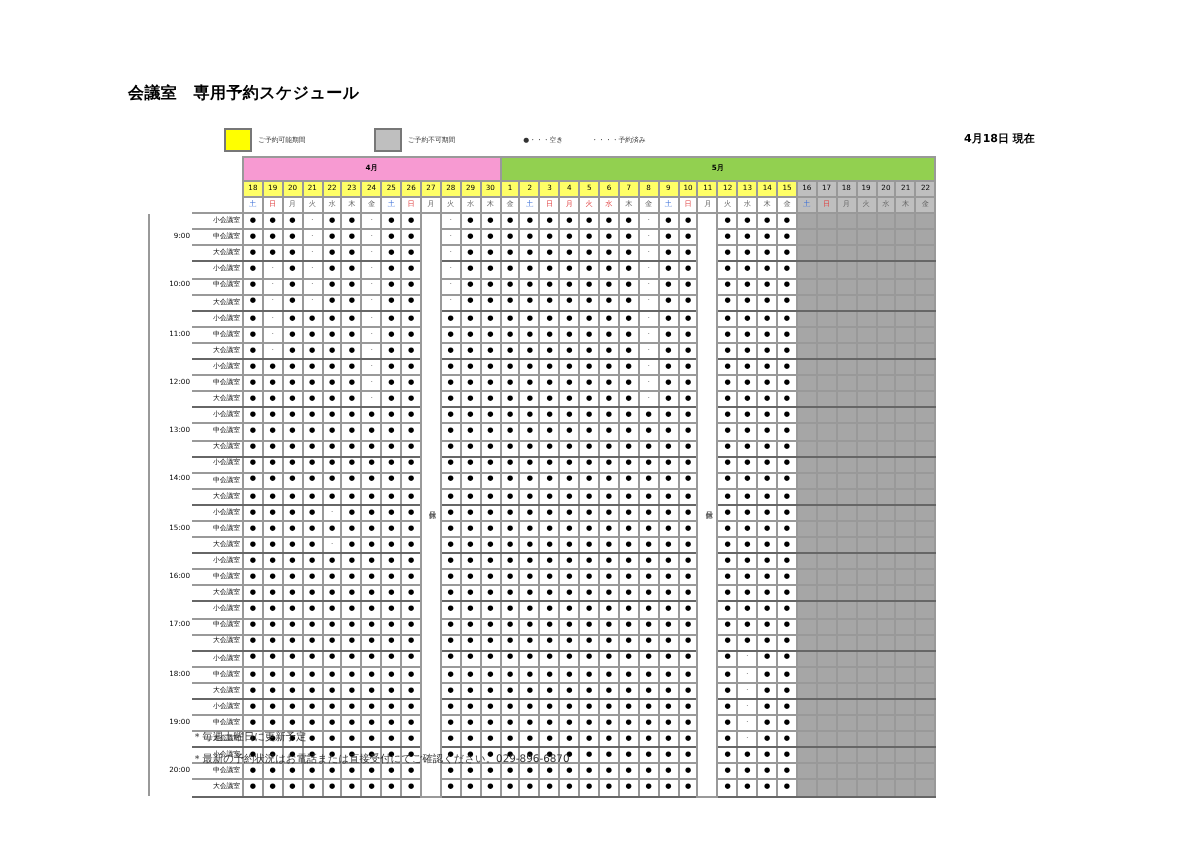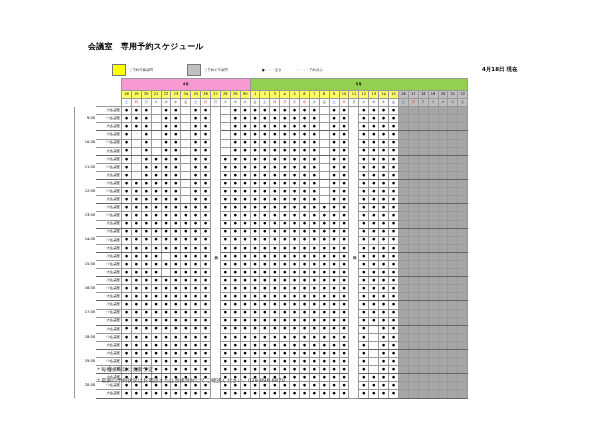--- a/index.html
+++ b/index.html
@@ -1,17 +1,17 @@
 <!DOCTYPE html>
 <html><head>
 <meta charset="utf-8">
 <style>
   html,body{margin:0;padding:0;background:#fff;}
   body{width:600px;height:424px;position:relative;overflow:hidden;font-family:"DejaVu Sans",sans-serif;color:#000;}
-  .title{position:absolute;left:88px;top:41px;font-size:8px;font-weight:bold;letter-spacing:0.2px;}
+  .title{position:absolute;left:64px;top:41px;font-size:8px;font-weight:bold;letter-spacing:0.2px;}
   .legend{position:absolute;left:112px;top:64px;height:12px;display:flex;align-items:center;font-size:3.4px;color:#333;}
   .swatch{width:12px;height:10px;border:1px solid #777;display:inline-block;margin-right:3px;}
   .leg-item{display:flex;align-items:center;}
   .asof{position:absolute;left:482px;top:66px;font-size:5.5px;font-weight:bold;}
   .grid{position:absolute;left:74px;top:78px;border-collapse:collapse;table-layout:fixed;}
   .grid td{padding:0;border:0.5px solid #999;text-align:center;vertical-align:middle;font-size:3.6px;height:7.1px;width:8.9px;line-height:1;}
   .grid td.lbl{width:20px;border:none;border-left:0.5px solid #999;}
   .grid td.room{width:24px;text-align:right;padding-right:1px;font-size:3.4px;border-left:none;}
   .grid td.time{font-size:3.6px;text-align:right;padding-right:1px;}
   .month-apr{background:#f79ad2;font-weight:bold;font-size:5px;height:11px !important;}

